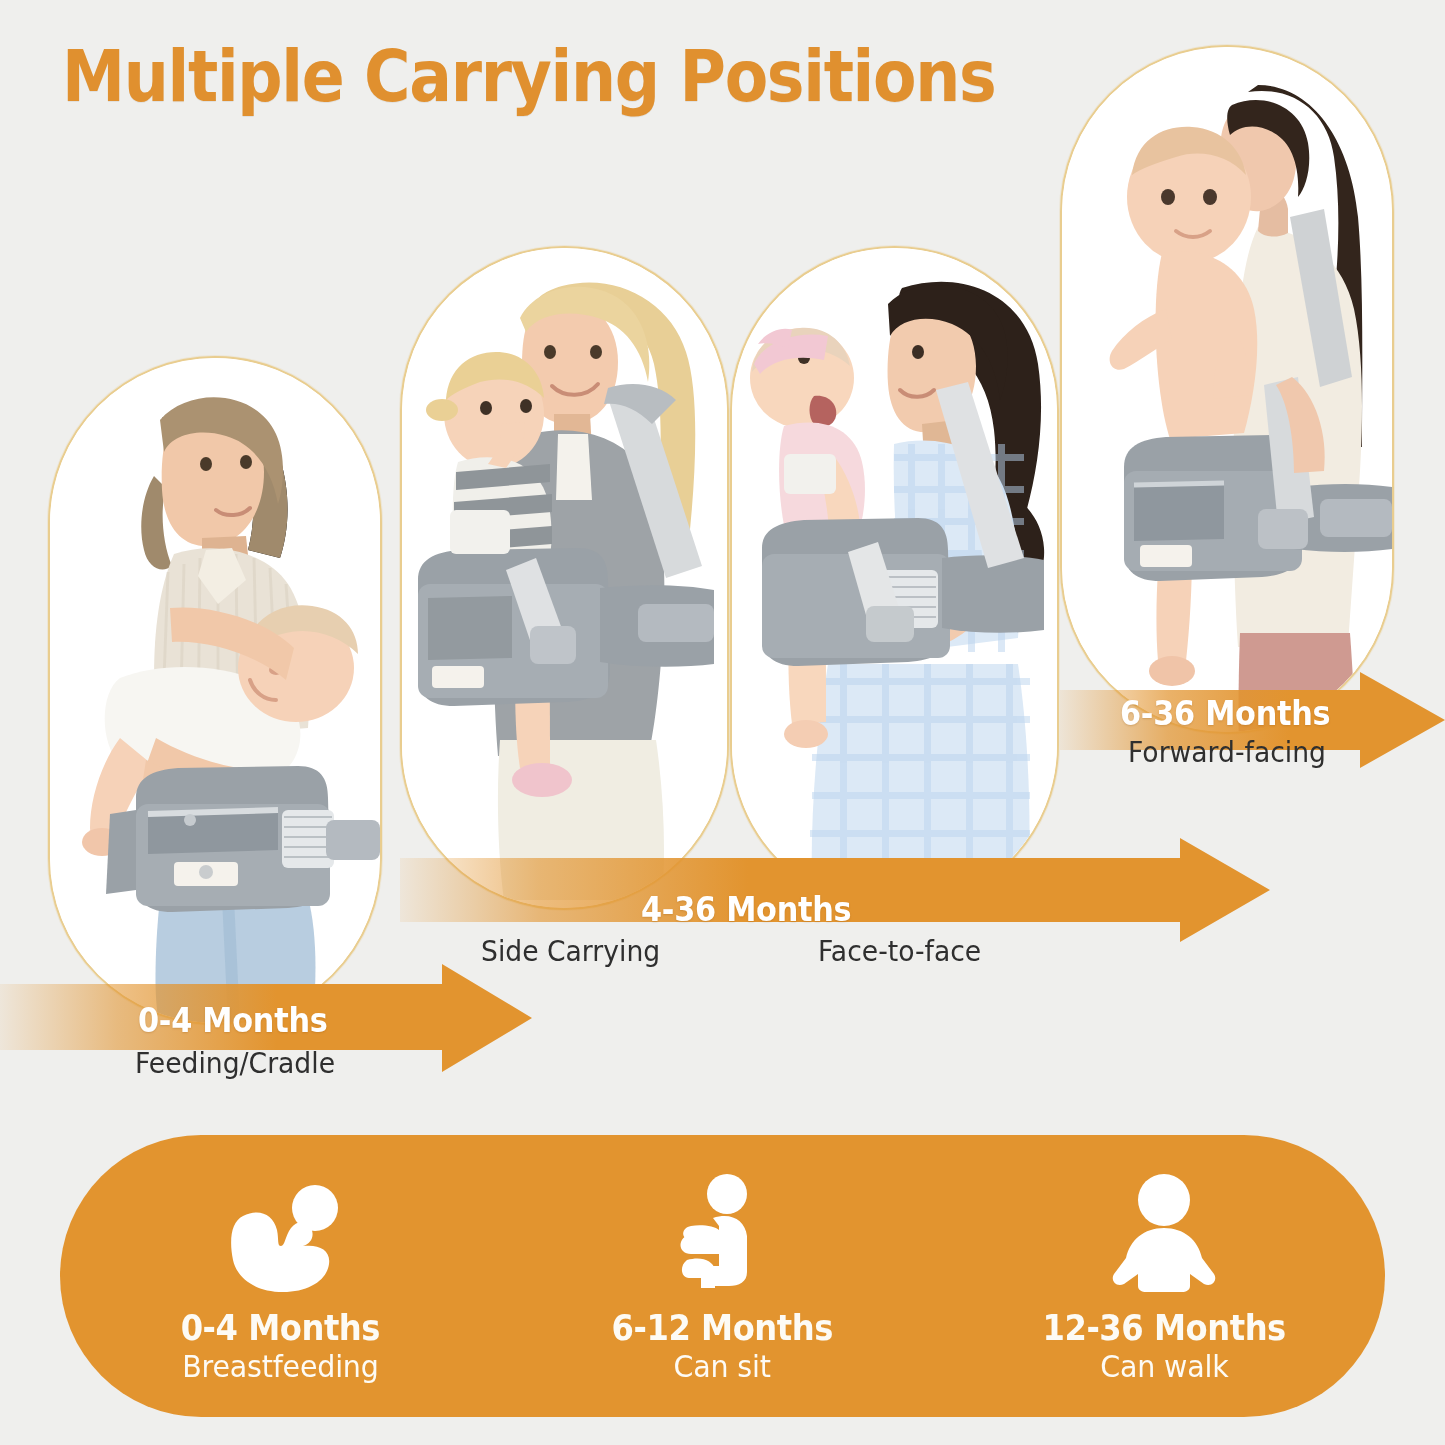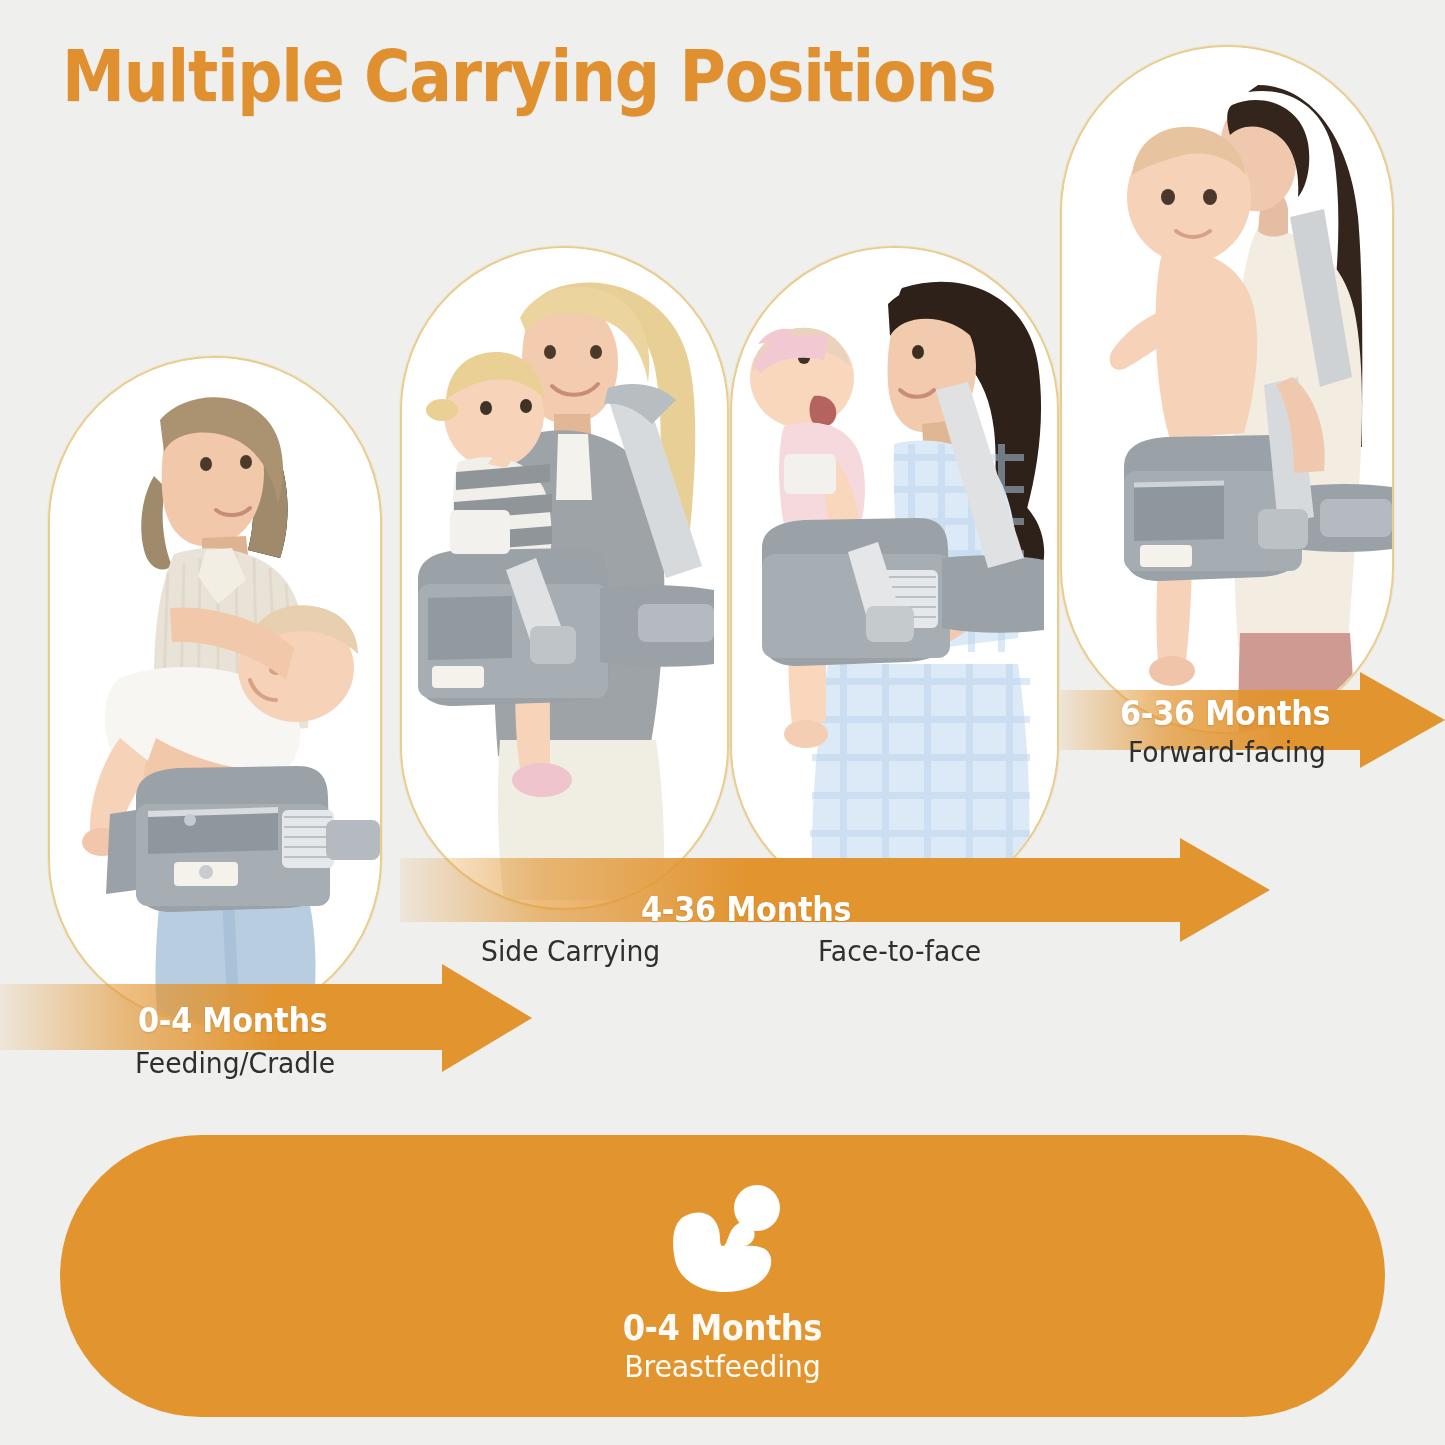--- a/index.html
+++ b/index.html
@@ -452,18 +452,40 @@
           <svg width="132" height="110" viewBox="0 0 132 110" aria-hidden="true">
             <circle cx="100" cy="24" r="23" fill="#ffffff"></circle>
             <path d="M28 32 C44 24 58 30 62 46 C64 56 62 62 66 62 C70 62 70 52 76 44 C82 36 92 36 96 44 C100 52 96 60 88 62 C104 60 116 66 114 80 C112 96 94 108 68 108 C40 108 22 94 18 76 C14 56 16 38 28 32 Z" fill="#ffffff"></path>
           </svg>
         </div>
         <div class="stage-age">0-4 Months</div>
         <div class="stage-desc">Breastfeeding</div>
       </div>
 
 
-
+      <div class="stage-cell">
+        <div class="stage-icon">
+          <svg width="132" height="120" viewBox="0 0 132 120" aria-hidden="true">
+            <circle cx="70" cy="20" r="20" fill="#ffffff"></circle>
+            <path d="M56 44 C74 38 88 46 90 62 L90 98 C90 108 82 112 72 112 L50 112 L50 92 L62 92 L62 80 L34 80 C26 80 22 74 24 68 C26 62 32 60 40 60 L62 60 L62 52 Z" fill="#ffffff"></path>
+            <path d="M34 52 C44 50 58 52 62 56 L62 68 C52 68 38 68 32 66 C24 64 24 54 34 52 Z" fill="#ffffff"></path>
+            <path d="M30 86 C44 82 56 86 58 96 L58 114 L44 114 L44 104 L32 104 C24 104 22 92 30 86 Z" fill="#ffffff"></path>
+          </svg>
+        </div>
+        <div class="stage-age">6-12 Months</div>
+        <div class="stage-desc">Can sit</div>
+      </div>
+
+      <div class="stage-cell">
+        <div class="stage-icon">
+          <svg width="132" height="120" viewBox="0 0 132 120" aria-hidden="true">
+            <circle cx="66" cy="26" r="26" fill="#ffffff"></circle>
+            <path d="M66 54 C86 54 100 66 104 84 L116 100 C120 106 114 114 106 110 L92 100 L92 112 C92 116 88 118 84 118 L48 118 C44 118 40 116 40 112 L40 100 L26 110 C18 114 12 106 16 100 L28 84 C32 66 46 54 66 54 Z" fill="#ffffff"></path>
+          </svg>
+        </div>
+        <div class="stage-age">12-36 Months</div>
+        <div class="stage-desc">Can walk</div>
+      </div>
 
     </div>
   </div>
 
 </div>
 
 </body></html>

